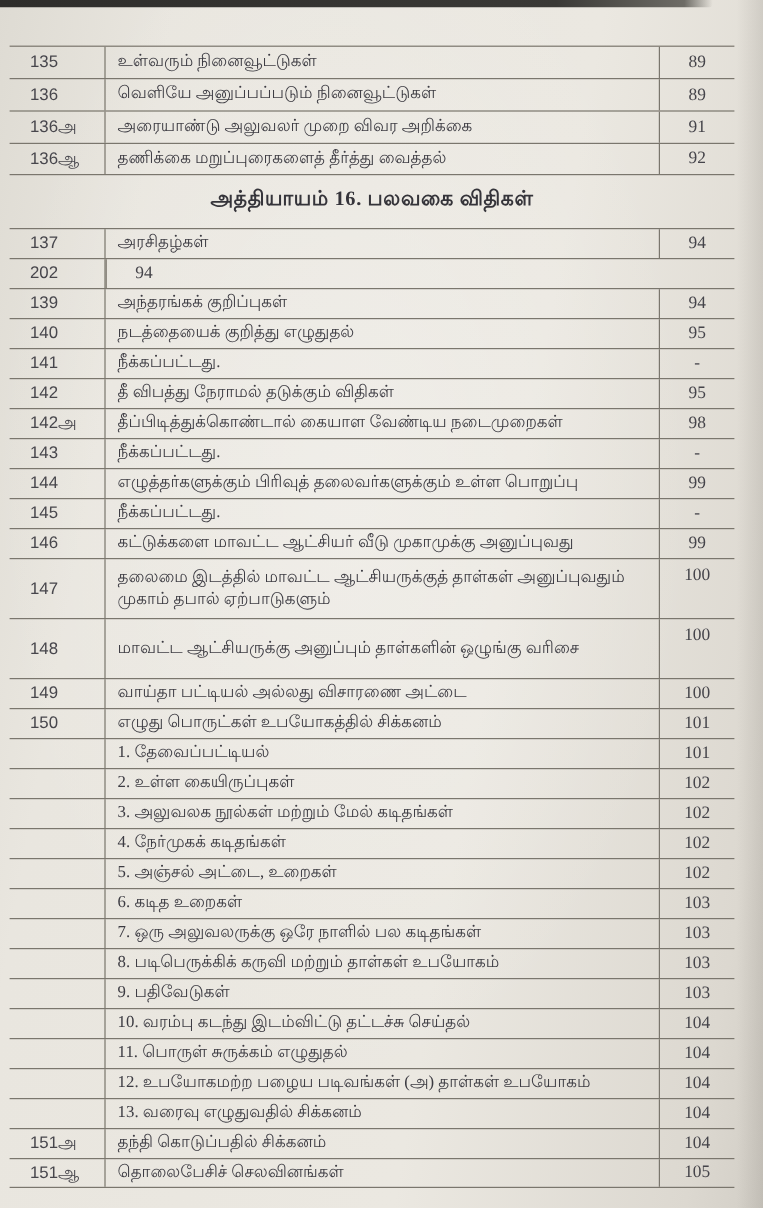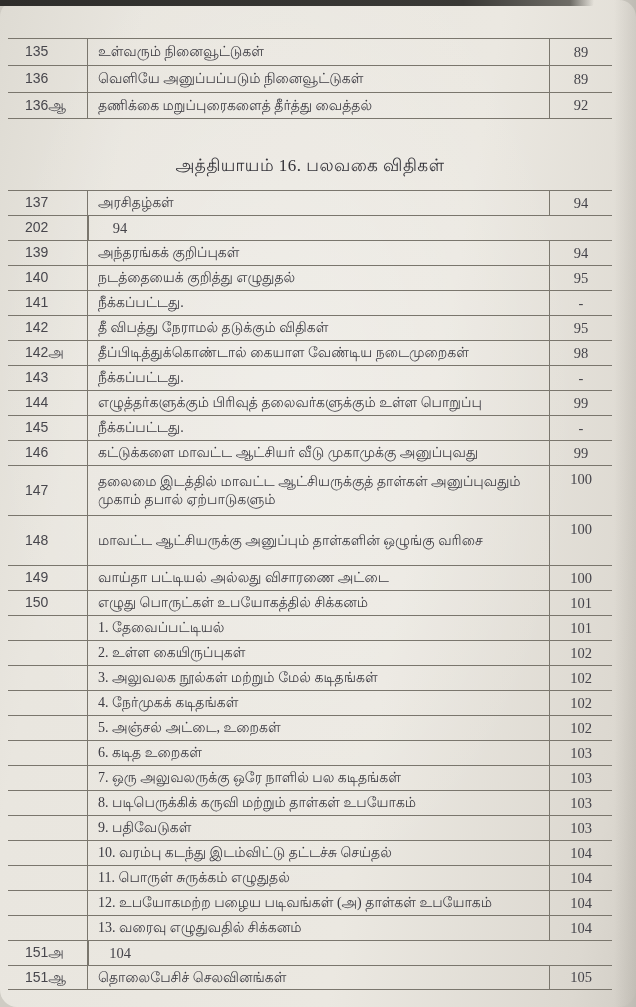--- a/index.html
+++ b/index.html
@@ -7,21 +7,20 @@
     width:636px;height:1007px;overflow:hidden;
     font-family:"Liberation Serif","DejaVu Serif",serif;
     background:#cfccc4;
   }
   .page{
     position:relative;width:636px;height:1007px;
     background:
       radial-gradient(ellipse at 45% 40%, rgba(255,255,255,0.28) 0%, rgba(255,255,255,0) 60%),
       linear-gradient(100deg, #dedbd3 0%, #e9e6df 18%, #ebe8e1 62%, #dcd8d0 92%, #d2cec6 100%);
     color:#3a3a40;
-    border-radius:17px;
   }
   .page::after{ 
     content:"";position:absolute;top:0;right:0;width:22px;height:100%;
     background:linear-gradient(to right, rgba(0,0,0,0) 0%, rgba(90,85,78,0.14) 100%);
     pointer-events:none;
   }
   .scan-edge{
     position:absolute;top:0;left:0;width:594px;height:6px;
     background:linear-gradient(to right,#2e2d2b 0%,#3a3936 78%,#6e6c66 96%,rgba(110,108,102,0) 100%);
     border-bottom-right-radius:3px;
@@ -50,40 +49,45 @@
   }
   .tall .title{white-space:normal;}
   .pg{
     width:63px;flex:0 0 63px;align-self:stretch;display:flex;align-items:center;justify-content:center;
     border-left:1px solid #7a766d;font-size:14.5px;color:#45444a;
     font-family:"Liberation Serif","DejaVu Serif",serif;
   }
   .tall .pg{align-items:flex-start;padding-top:4px;}
   .chapter-heading{
     position:absolute;top:156px;left:8px;width:604px;
-    text-align:center;font-weight:normal;font-size:17px;color:#35343a;
+    text-align:center;font-weight:bold;font-size:17px;color:#35343a;
     letter-spacing:0.5px;
   }
 </style>
 </head>
 <body>
 
 <div class="page">
   <div class="scan-edge"></div>
 
   <div class="toc t1" id="table-top">
       <div class="row">
         <div class="cell num">135</div>
         <div class="cell title">உள்வரும் நினைவூட்டுகள்</div>
         <div class="cell pg">89</div>
       </div>
       <div class="row">
         <div class="cell num">136</div>
         <div class="cell title">வெளியே அனுப்பப்படும் நினைவூட்டுகள்</div>
         <div class="cell pg">89</div>
+      </div>
+      <div class="row">
+        <div class="cell num">136அ</div>
+        <div class="cell title">அரையாண்டு அலுவலர் முறை விவர அறிக்கை</div>
+        <div class="cell pg">91</div>
       </div>
       <div class="row">
         <div class="cell num">136ஆ</div>
         <div class="cell title">தணிக்கை மறுப்புரைகளைத் தீர்த்து வைத்தல்</div>
         <div class="cell pg">92</div>
       </div>
     </div>
 
   <div class="chapter-heading">அத்தியாயம் 16. பலவகை விதிகள்</div>
 
@@ -222,20 +226,21 @@
         <div class="cell title">12. உபயோகமற்ற பழைய படிவங்கள் (அ) தாள்கள் உபயோகம்</div>
         <div class="cell pg">104</div>
       </div>
       <div class="row">
         <div class="cell num"></div>
         <div class="cell title">13. வரைவு எழுதுவதில் சிக்கனம்</div>
         <div class="cell pg">104</div>
       </div>
       <div class="row">
         <div class="cell num">151அ</div>
+        <div class="cell title">தந்தி கொடுப்பதில் சிக்கனம்</div>
         <div class="cell pg">104</div>
       </div>
       <div class="row">
         <div class="cell num">151ஆ</div>
         <div class="cell title">தொலைபேசிச் செலவினங்கள்</div>
         <div class="cell pg">105</div>
       </div>
     </div>
 </div>
 

